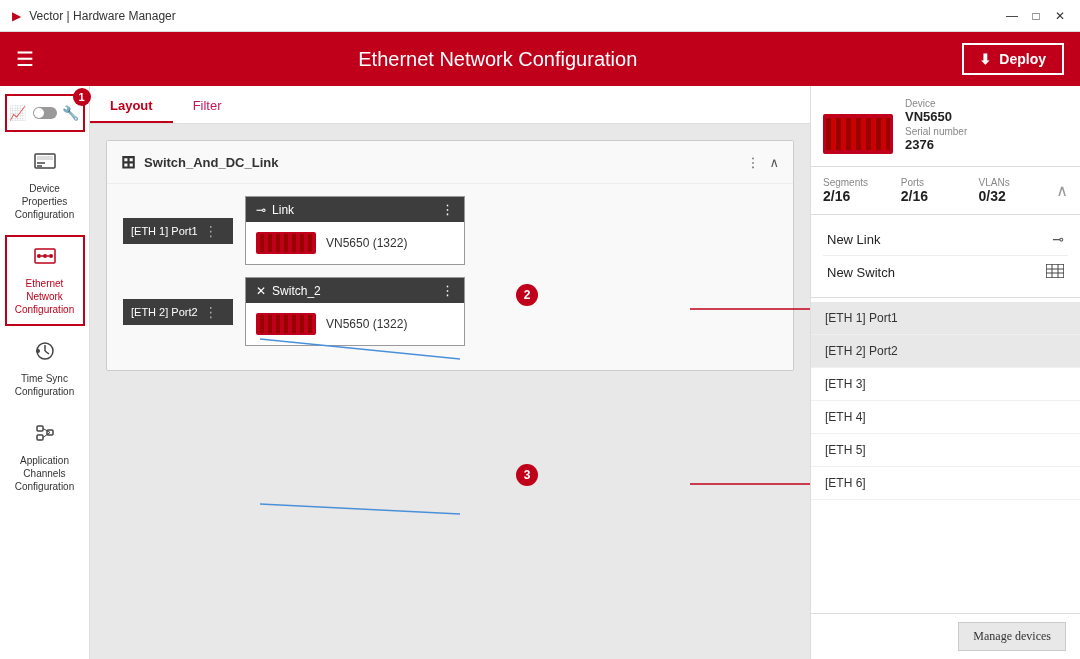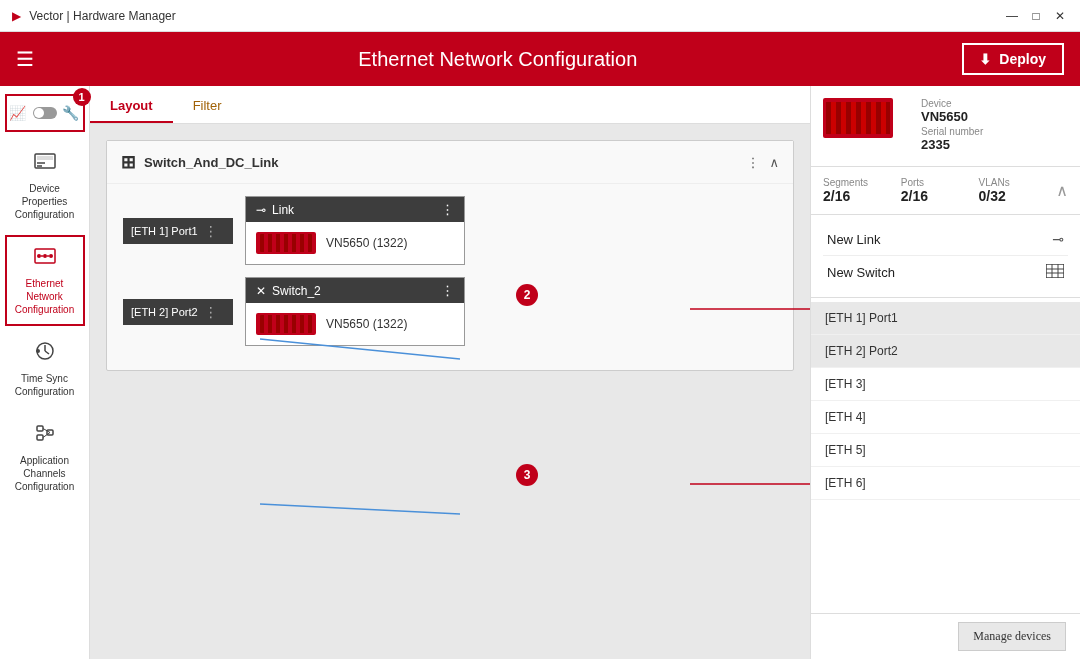--- a/index.html
+++ b/index.html
@@ -134,21 +134,21 @@
       background: #fff;
       display: flex;
       border-bottom: 1px solid #ddd;
       height: 38px;
       align-items: flex-end;
     }
     .tab {
       padding: 8px 20px;
       cursor: pointer;
       font-size: 13px;
-      color: #a16207;
+      color: #be185d;
       border-bottom: 2px solid transparent;
     }
     .tab.active {
       border-bottom: 2px solid #c0001a;
       font-weight: 600;
       color: #c0001a;
     }
 
     
     .network-canvas {
@@ -270,22 +270,22 @@
     .right-panel {
       width: 270px;
       background: #fff;
       border-left: 1px solid #ddd;
       display: flex;
       flex-direction: column;
     }
     .device-info {
       padding: 12px;
       display: flex;
-      align-items: flex-start;
-      gap: 28px;
+      align-items: flex-end;
+      gap: 12px;
       border-bottom: 1px solid #ddd;
     }
     .device-thumbnail {
       width: 70px;
       height: 40px;
       background: #c0001a;
       border-radius: 2px;
       flex-shrink: 0;
       position: relative;
       display: flex;
@@ -577,21 +577,21 @@
 
     <div class="device-info">
       <div class="device-thumbnail"></div>
       <div class="device-details">
         <div class="device-detail-row">
           <div class="device-detail-label">Device</div>
           <div class="device-detail-value">VN5650</div>
         </div>
         <div class="device-detail-row">
           <div class="device-detail-label">Serial number</div>
-          <div class="device-detail-value">2335</div>
+          <div class="device-detail-value">2376</div>
         </div>
       </div>
     </div>
 
     <div class="device-stats">
       <div class="stat-item">
         <div class="stat-label">Segments</div>
         <div class="stat-value">2/16</div>
       </div>
       <div class="stat-item">

